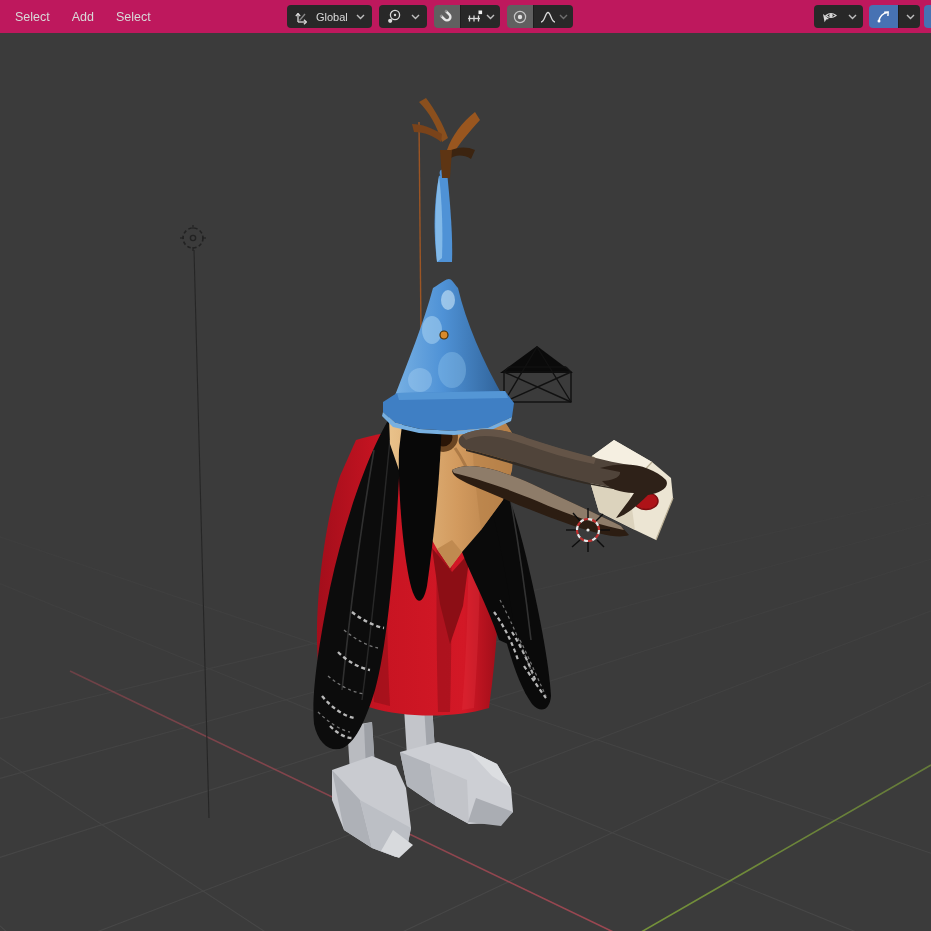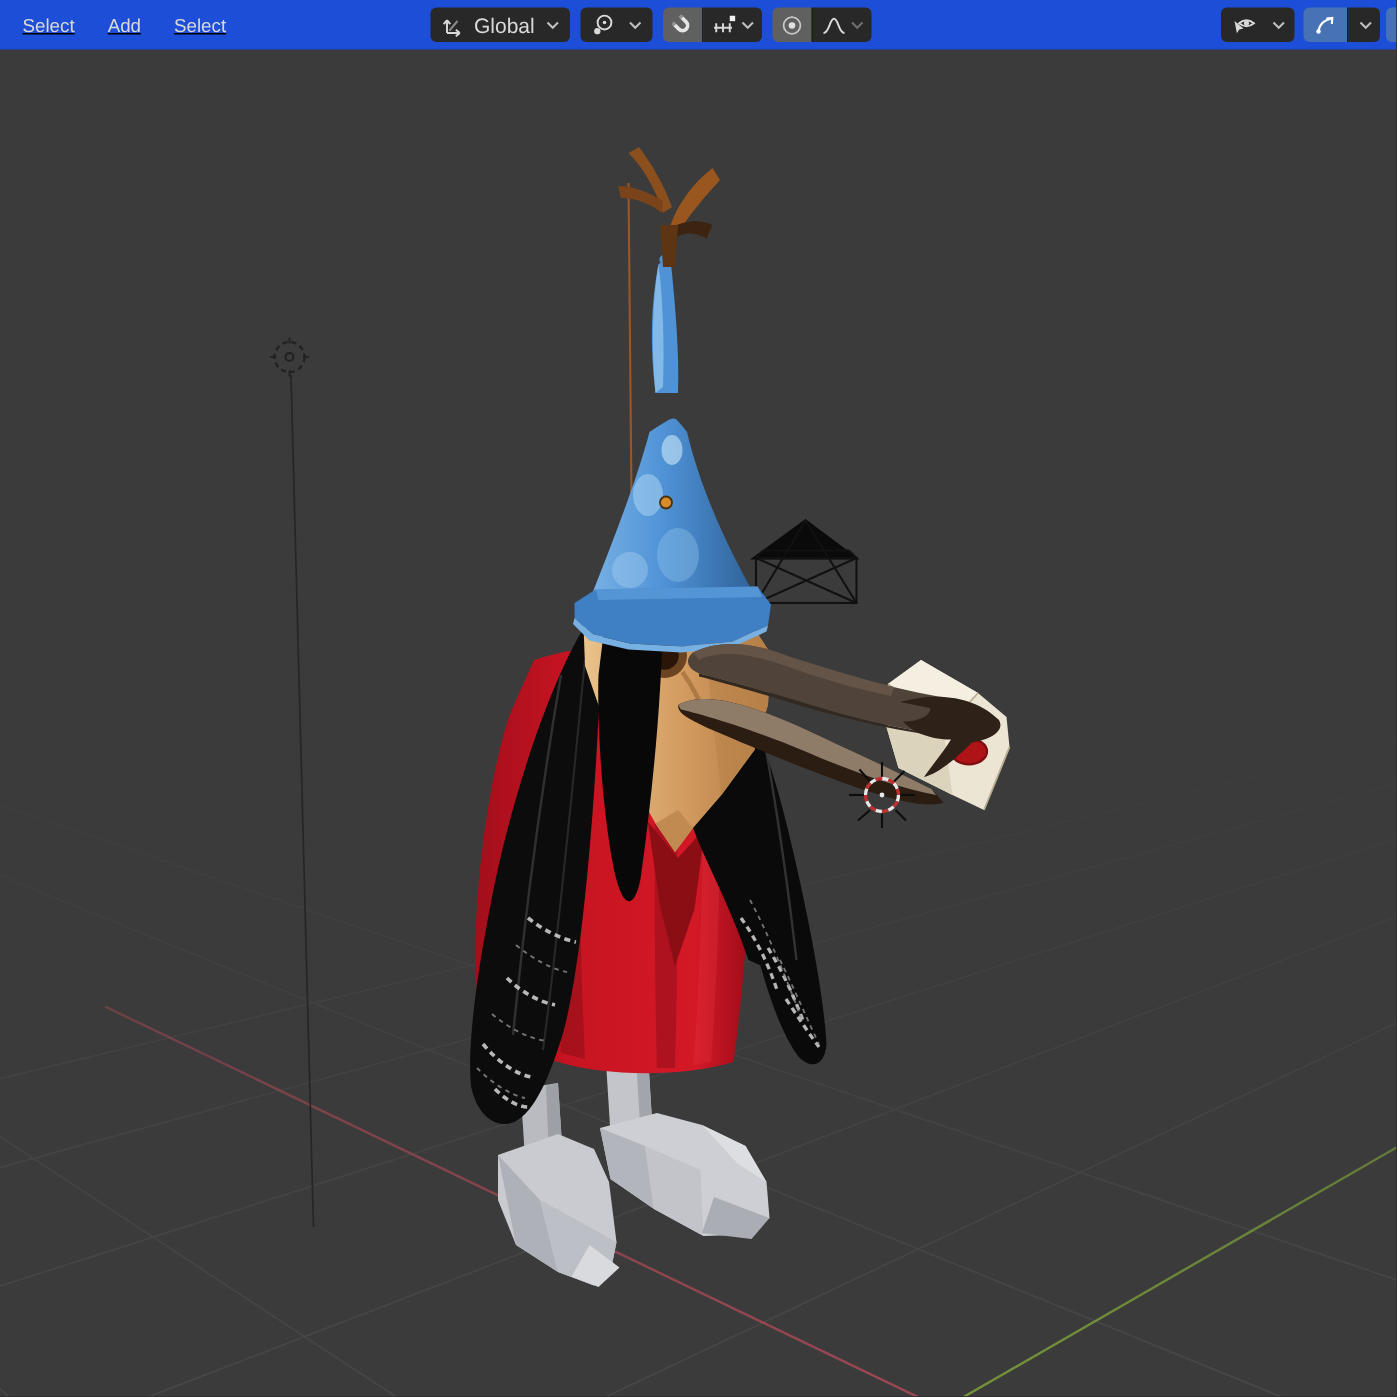--- a/index.html
+++ b/index.html
@@ -1,26 +1,26 @@
 <!DOCTYPE html>
 <html><head>
 <meta charset="utf-8">
 <style>
   html,body{margin:0;padding:0;background:#2a2a2a;}
   #app{position:relative;width:931px;height:931px;overflow:hidden;
        font-family:"Liberation Sans","DejaVu Sans",sans-serif;background:#3b3b3b;}
   
-  .topbar{position:absolute;top:0;left:0;width:931px;height:33px;background:#1d4ed8;
-          display:flex;align-items:center;z-index:10;text-decoration:underline;}
+  .topbar{position:absolute;top:0;left:0;width:931px;height:33px;background:#be185d;
+          display:flex;align-items:center;z-index:10;}
   .menus{display:flex;align-items:center;gap:4px;padding-left:6px;}
   .menu-item{color:#d9d9d9;font-size:12.5px;padding:4px 9px;border-radius:4px;cursor:default;}
   .ctr{position:absolute;left:287px;top:5px;display:flex;align-items:center;gap:7px;}
   .rgt{position:absolute;right:0;top:5px;display:flex;align-items:center;}
   .pill{display:flex;align-items:center;background:#282828;border-radius:4px;height:23px;
-        color:#d9d9d9;font-size:14px;}
+        color:#d9d9d9;font-size:11px;}
   .seg{display:flex;align-items:center;height:23px;padding:0 5px;background:#282828;}
   .seg.first{border-radius:4px 0 0 4px;}
   .seg.last{border-radius:0 4px 4px 0;}
   .seg.active{background:#606060;}
   .seg.blue{background:#4772b3;}
   .pill .pad{padding:0 7px;display:flex;align-items:center;gap:6px;}
   .chev{margin-left:2px;display:flex;align-items:center;}
   .icon{display:flex;align-items:center;justify-content:center;}
   .gapline{width:1px;height:23px;background:#1d1d1d;}
   .sliver{width:7px;height:23px;background:#4772b3;border-radius:4px 0 0 4px;margin-left:4px;}

